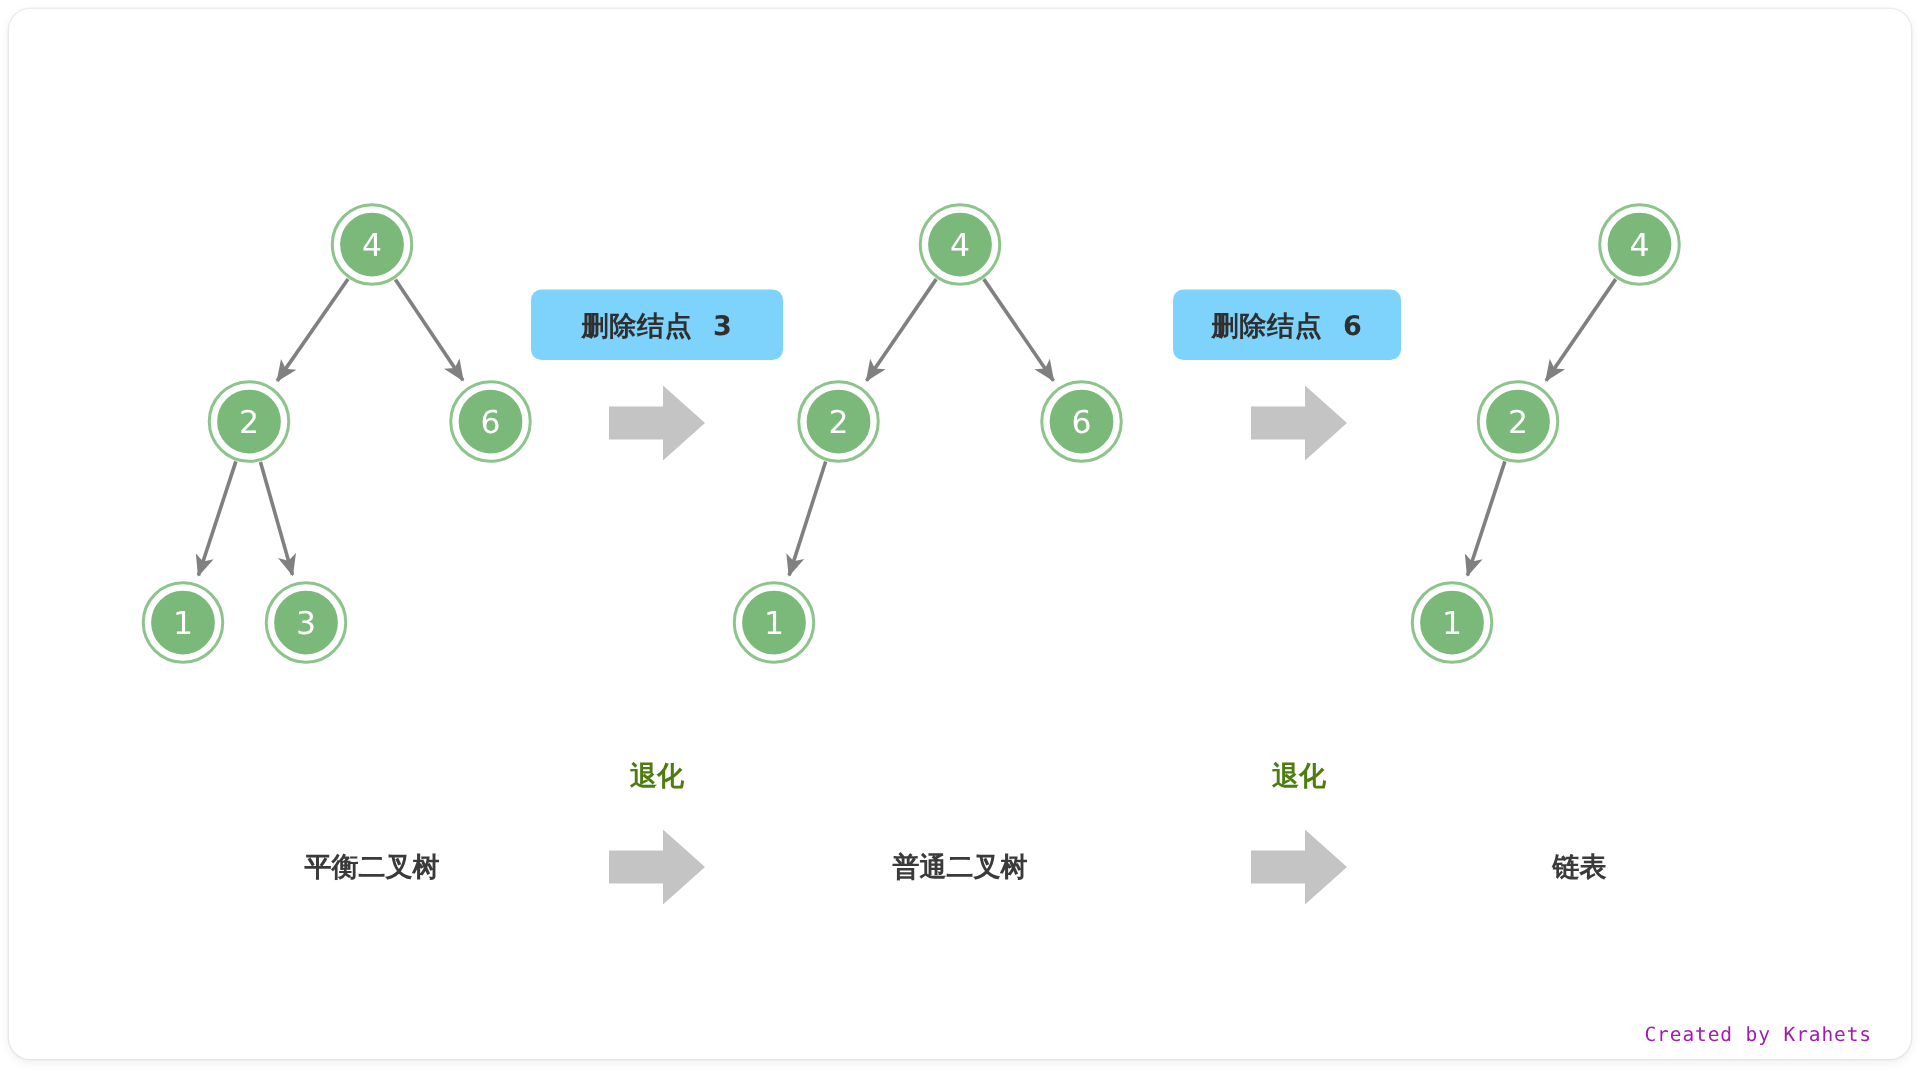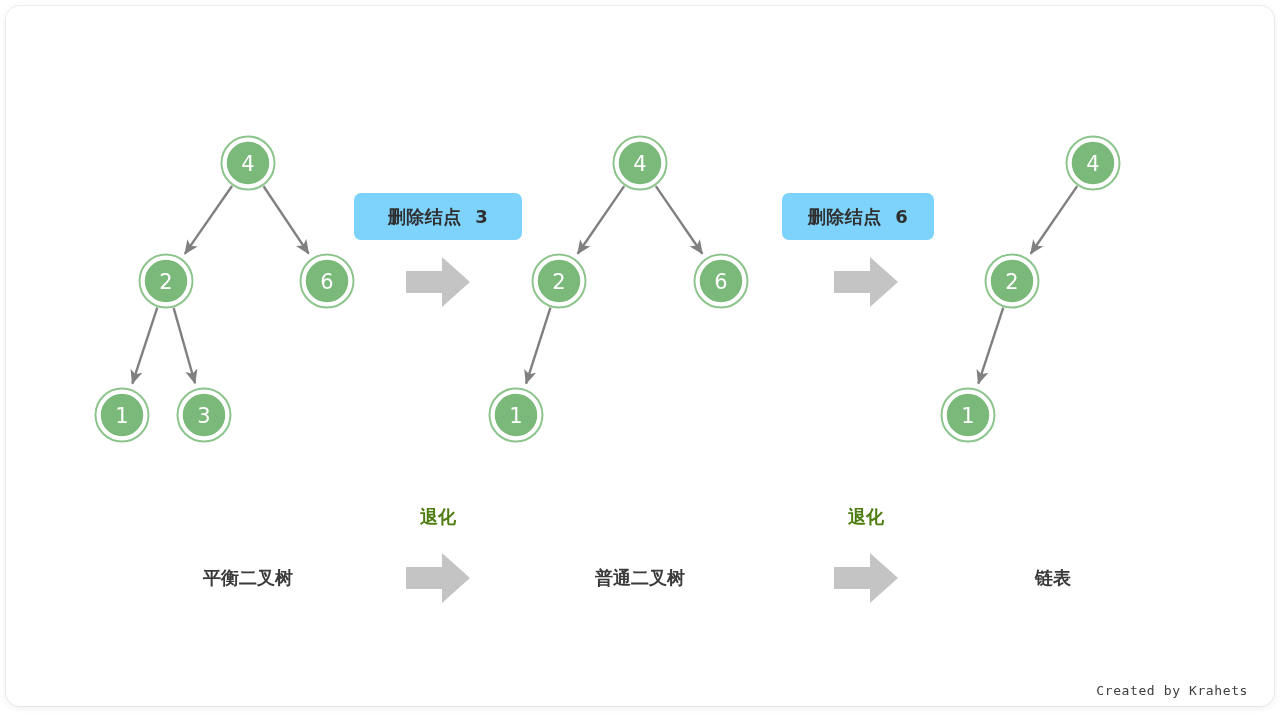--- a/index.html
+++ b/index.html
@@ -84,21 +84,21 @@
   }
   .block-arrow {
     position: absolute;
   }
   .watermark {
     position: absolute;
     right: 32px;
     bottom: 22px;
     font-family: "DejaVu Sans Mono", "Liberation Mono", monospace;
     font-size: 13px;
-    color: #404040;
+    color: #a21caf;
     letter-spacing: 0.6px;
     white-space: nowrap;
   }
 </style>
 </head>
 <body>
 
 <div id="canvas">
   <div class="card"></div>
 

